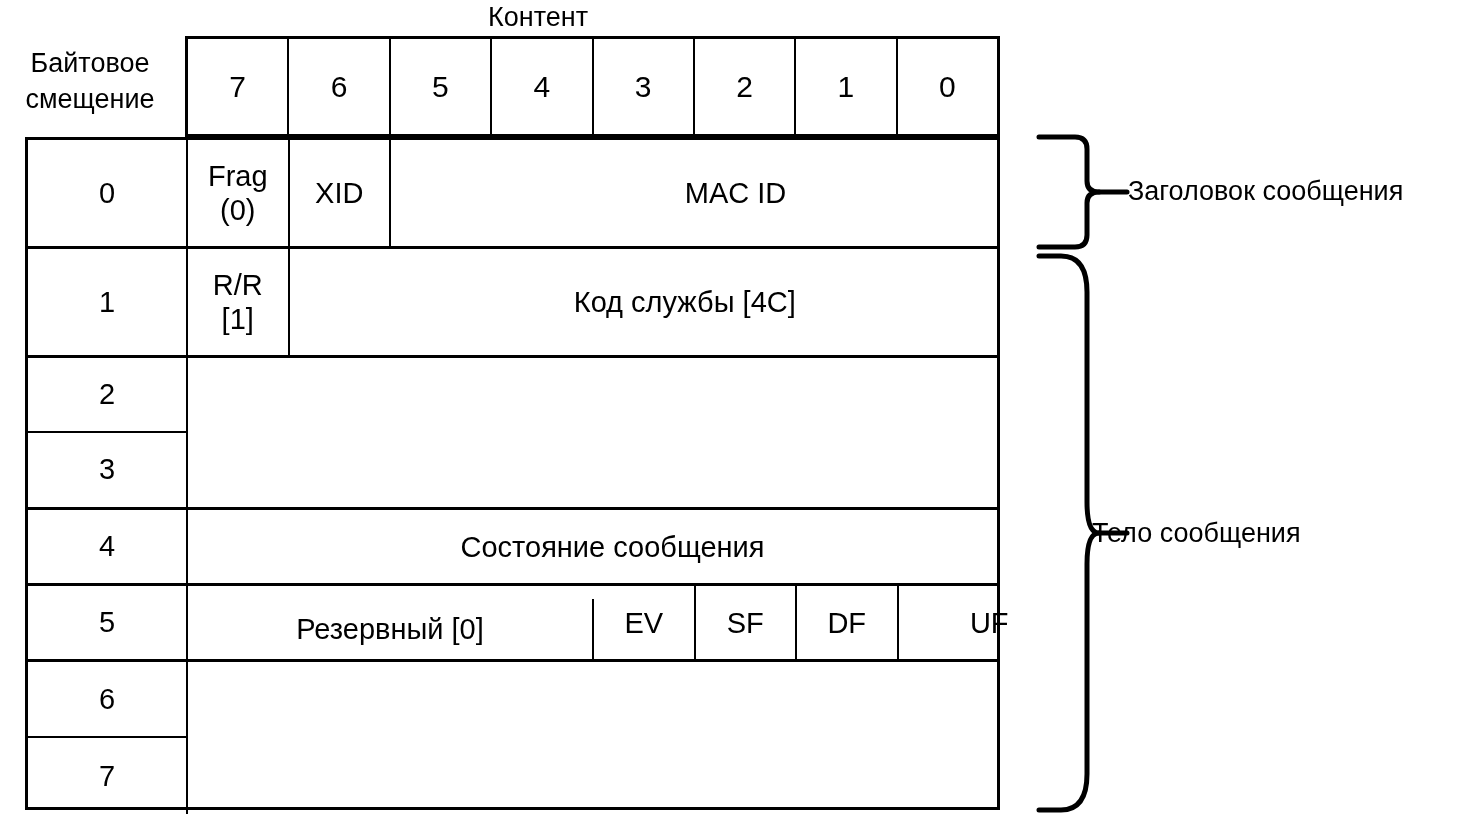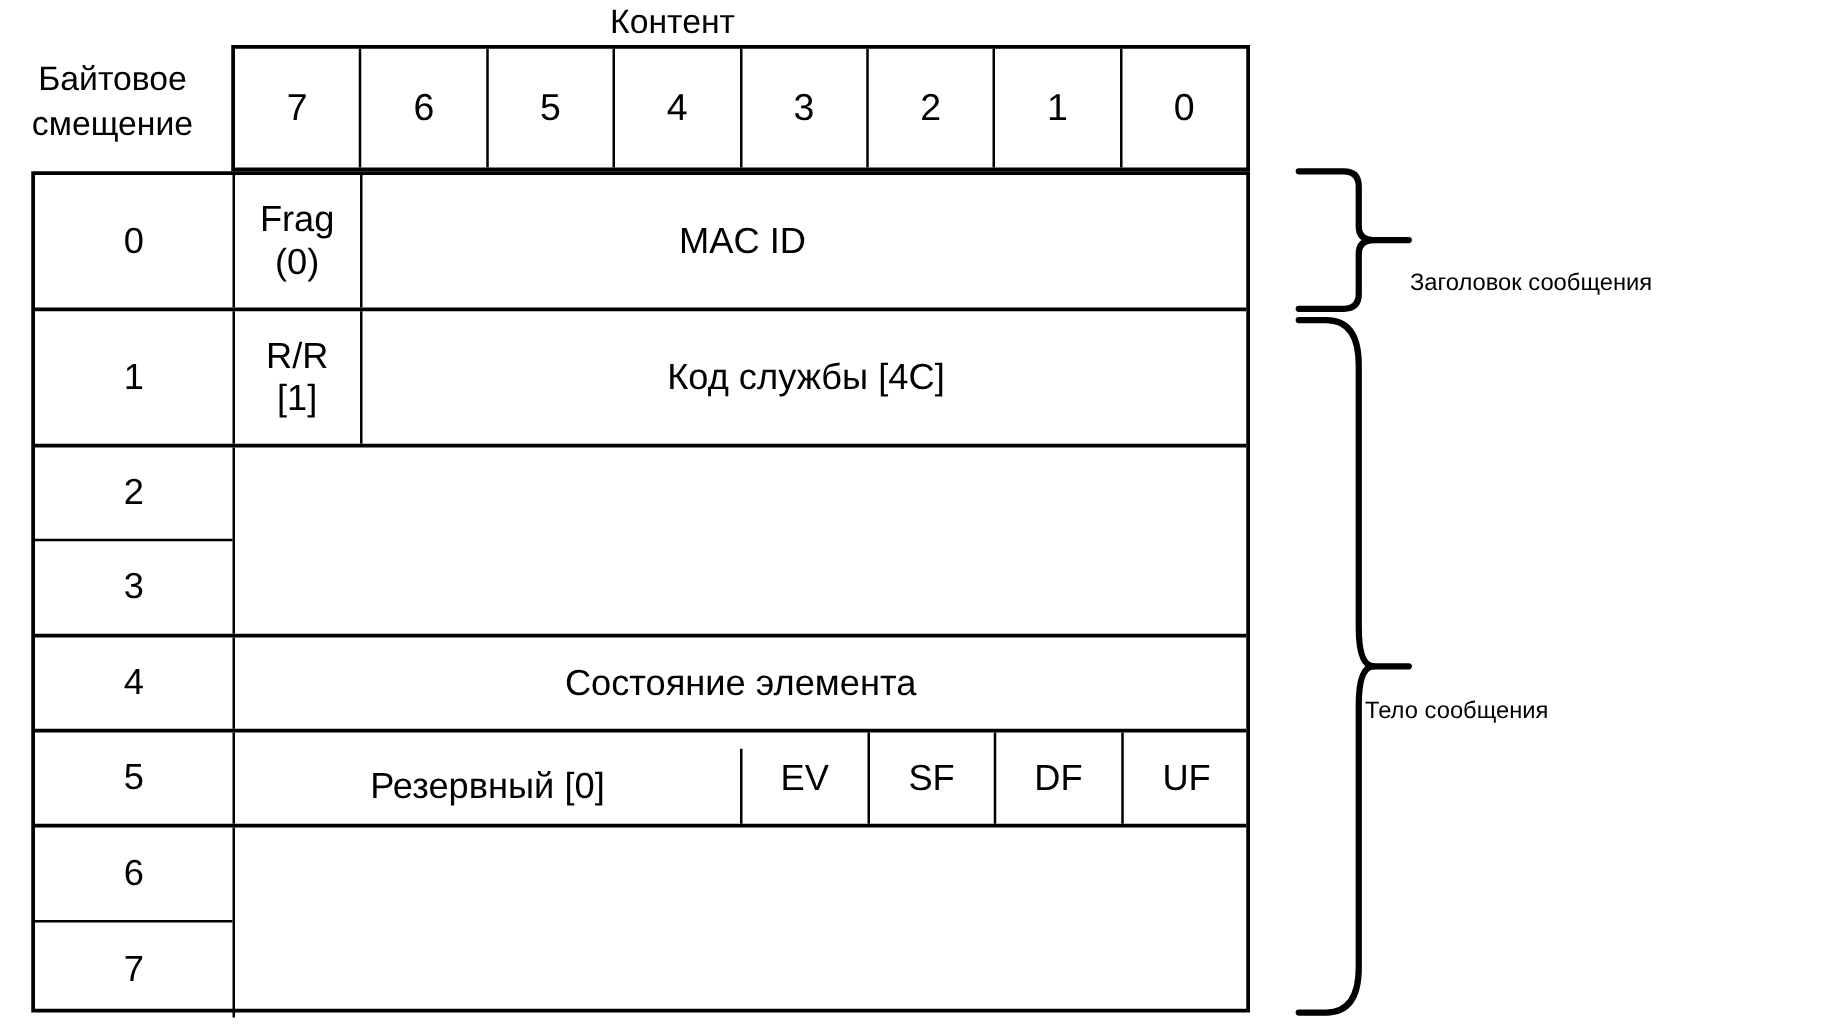--- a/index.html
+++ b/index.html
@@ -107,21 +107,21 @@
     display: flex;
     align-items: center;
     justify-content: center;
     text-align: center;
     font-size: 29px;
     line-height: 34px;
     border-right: 2px solid #000;
     box-sizing: border-box;
     padding: 0 4px;
   }
-  .fcell:last-child { border-right: none; }
+  .fcell:last-child { border-right: none; margin-left: 40px; }
 
   
   .w1 { flex: 0 0 101.5px; }
   .w4 { flex: 0 0 406px; margin-top: 13px; }
   .w6 { flex: 0 0 609px; }
   .w7 { flex: 0 0 710.5px; }
   .w8 { flex: 1 1 auto; }
 
   
   .dbl { height: 152px; }
@@ -145,23 +145,22 @@
 
   .h0 { height: 109px; }
   .h1 { height: 109px; }
   .h4 { height: 76px; }
   .h5 { height: 76px; }
 
   
   .brace-svg { position: absolute; }
   .brace-caption {
     position: absolute;
-    font-size: 19px;
+    font-size: 27px;
     white-space: nowrap;
-    margin-top: 40px;
   }
 </style>
 </head>
 <body>
 
 <div id="stage">
 
   <div class="abs offset-header">
     <div>Байтовое</div>
     <div>смещение</div>
@@ -184,20 +183,21 @@
 
     <div class="row h0">
       <div class="offcell">0</div>
       <div class="fieldwrap">
         <div class="fcell w1">
           <div>
             <div>Frag</div>
             <div>(0)</div>
           </div>
         </div>
+        <div class="fcell w1">XID</div>
         <div class="fcell w6">MAC ID</div>
       </div>
     </div>
 
     <div class="row h1">
       <div class="offcell">1</div>
       <div class="fieldwrap">
         <div class="fcell w1">
           <div>
             <div>R/R</div>
@@ -211,21 +211,21 @@
     <div class="row dbl">
       <div class="offstack">
         <div class="half">2</div>
         <div class="half">3</div>
       </div>
     </div>
 
     <div class="row h4">
       <div class="offcell">4</div>
       <div class="fieldwrap">
-        <div class="fcell w8">Состояние элемента</div>
+        <div class="fcell w8">Состояние сообщения</div>
       </div>
     </div>
 
     <div class="row h5">
       <div class="offcell">5</div>
       <div class="fieldwrap">
         <div class="fcell w4">Резервный [0]</div>
         <div class="fcell w1">EV</div>
         <div class="fcell w1">SF</div>
         <div class="fcell w1">DF</div>

